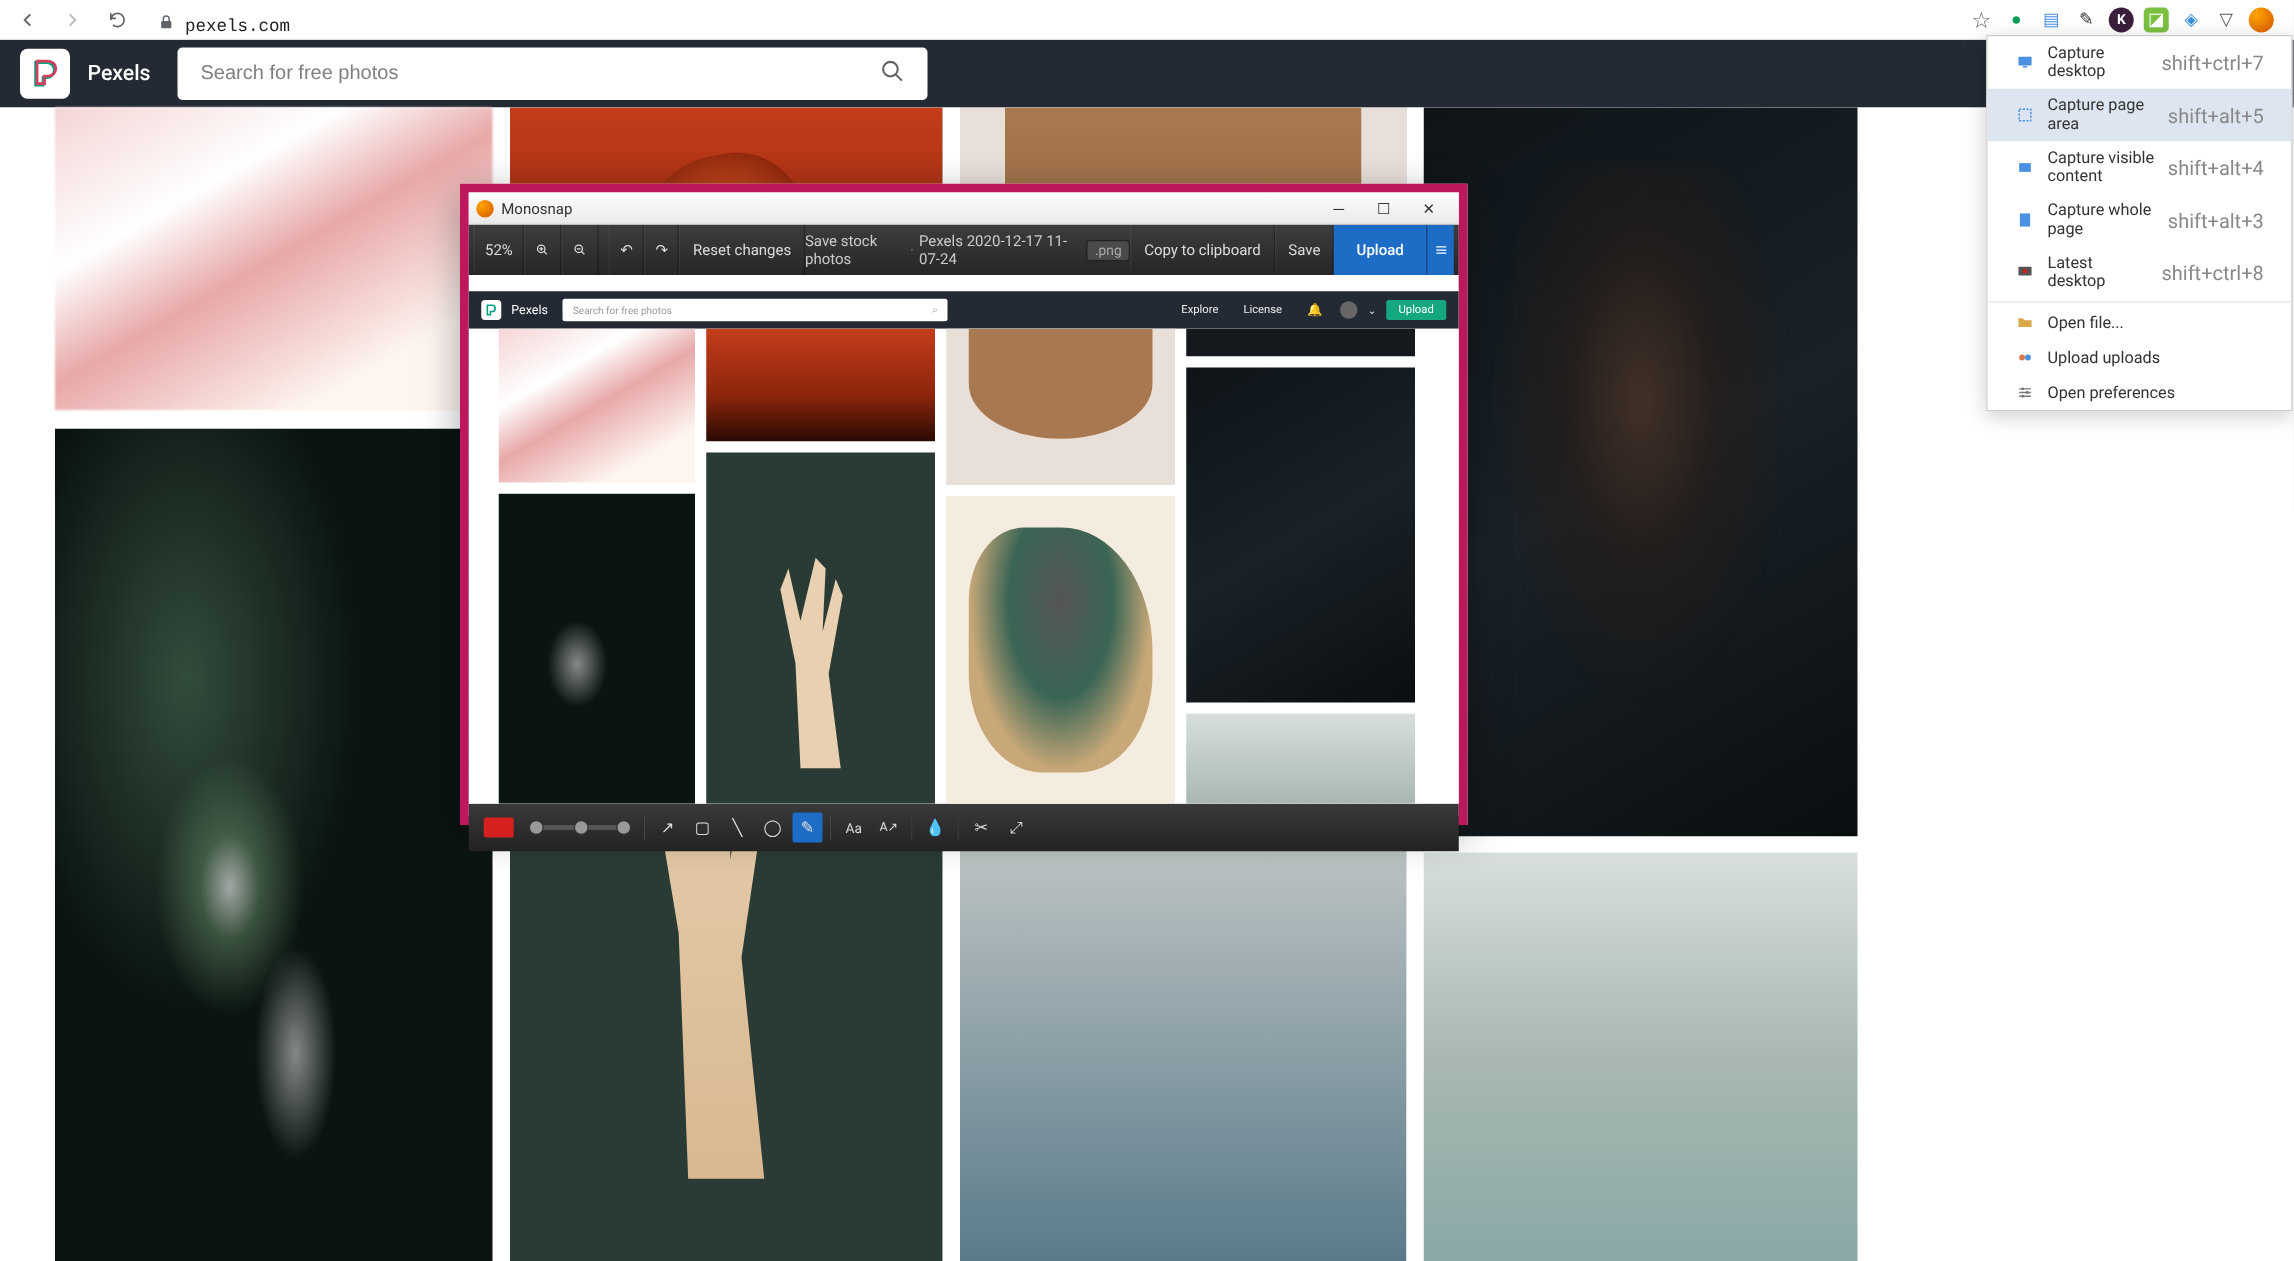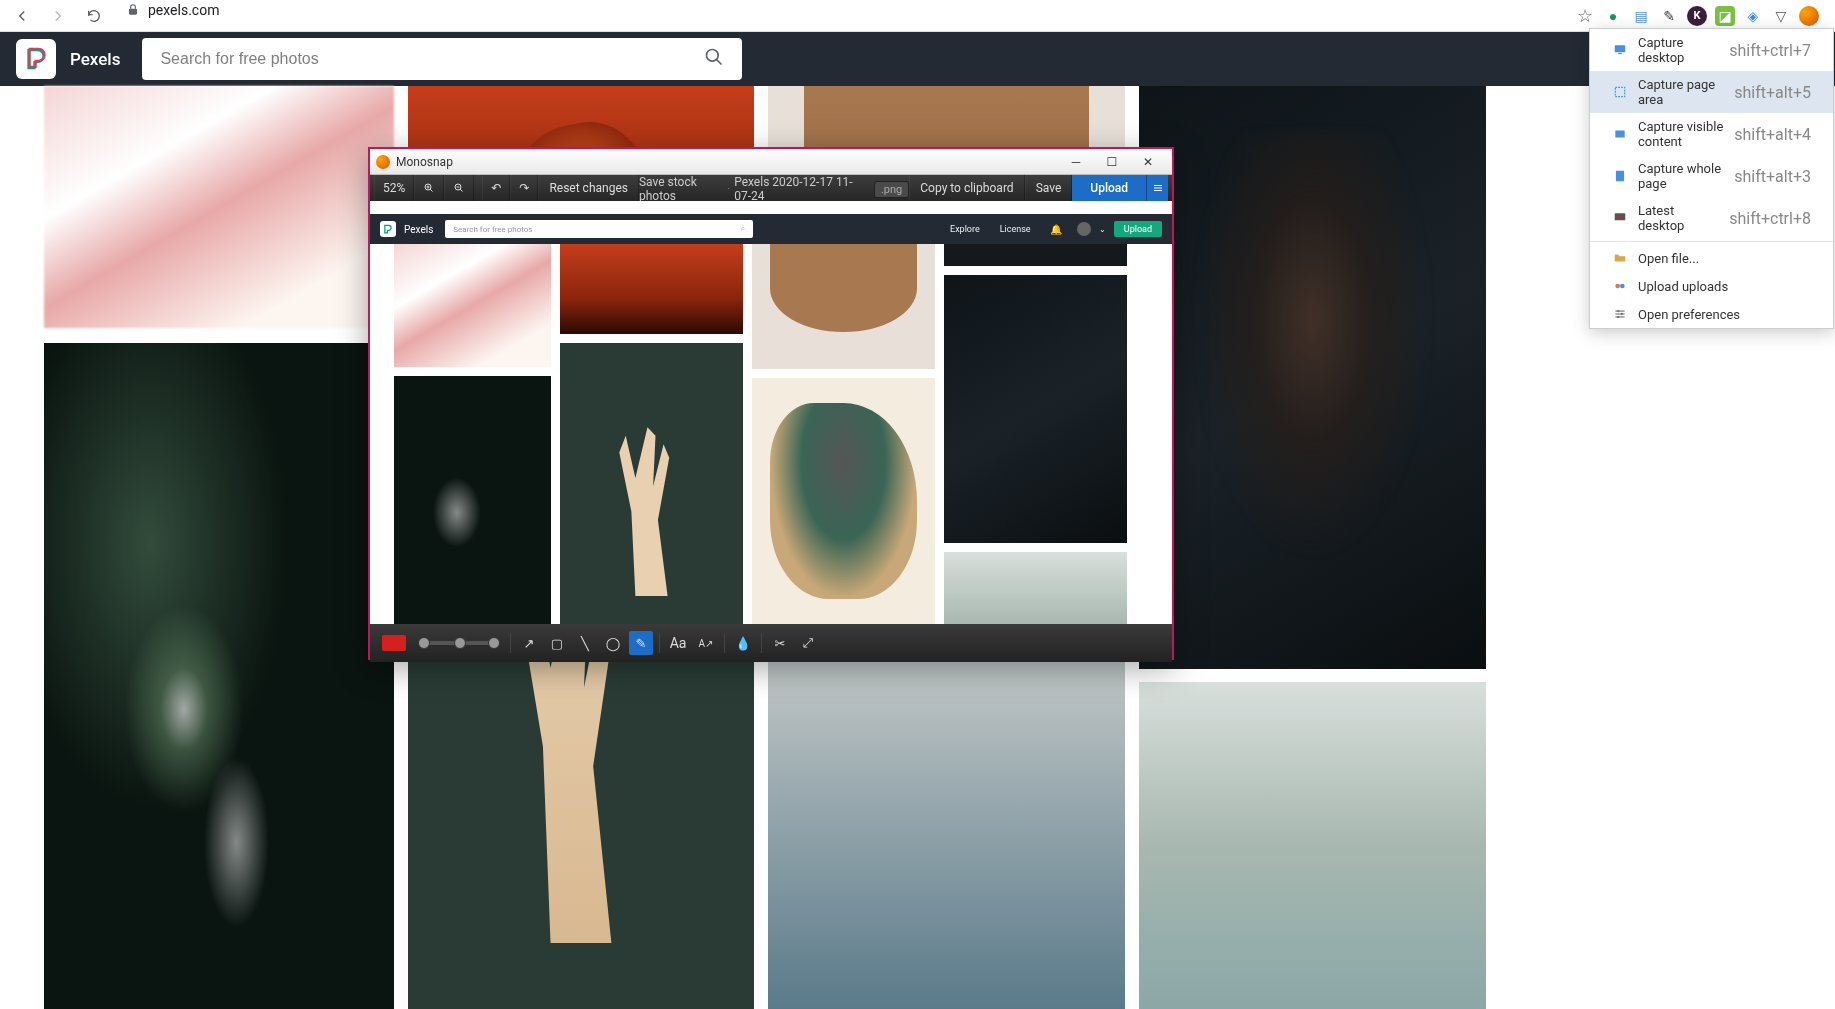--- a/index.html
+++ b/index.html
@@ -2,21 +2,21 @@
 <html><head>
 <meta charset="utf-8">
 <style>
 * { margin: 0; padding: 0; box-sizing: border-box; }
 body { font-family: -apple-system, BlinkMacSystemFont, "Segoe UI", Roboto, Arial, sans-serif; width: 1835px; height: 1009px; overflow: hidden; background: #f0f0f0; position: relative; }
 
 
 .browser-chrome { height: 32px; background: #fff; border-bottom: 1px solid #ddd; display: flex; align-items: center; padding: 0 8px; gap: 8px; }
 .nav-btn { width: 28px; height: 28px; display: flex; align-items: center; justify-content: center; color: #5f6368; cursor: pointer; border-radius: 50%; }
 .nav-btn.dis { color: #bbb; }
-.addr-bar { flex: 1; display: flex; align-items: flex-start; gap: 8px; padding: 0 10px; height: 28px; }
+.addr-bar { flex: 1; display: flex; align-items: flex-end; gap: 8px; padding: 0 10px; height: 28px; font-family: Liberation Mono, monospace; }
 .lock { color: #5f6368; }
 .url { color: #202124; font-size: 14px; }
 .chrome-right { display: flex; align-items: center; gap: 8px; padding-right: 8px; }
 .ext-ico { width: 20px; height: 20px; border-radius: 4px; display:flex; align-items:center; justify-content:center; font-size:14px; }
 .star { color: #5f6368; font-size: 18px; }
 
 
 .pexels-header { height: 54px; background: #232a34; display: flex; align-items: center; padding: 0 16px; gap: 14px; }
 .pexels-logo { width: 40px; height: 40px; background: #fff; border-radius: 6px; display: flex; align-items: center; justify-content: center; }
 .pexels-logo svg { width: 24px; height: 24px; }
@@ -42,28 +42,28 @@
 .g4 { left: 768px; top: 0; width: 357px; height: 923px; }
 .g4a { position:absolute; left:0; top:0; right:0; height:540px; background: #e8e0d8; }
 .g4a::before { content:""; position:absolute; left:10%; top:0; width:80%; height:50%; background: linear-gradient(180deg, #a87850 0%, #8a5a35 100%); border-radius: 0 0 50% 50%; }
 .g4a::after { content:""; position:absolute; left:30%; top:45%; width:55%; height:50%; background: #f5ece0; }
 .g4b { position:absolute; left:0; top:552px; right:0; bottom:0; background: linear-gradient(180deg, #c8ccca 0%, #5a7a8a 100%); }
 .g5 { left: 1139px; top: 0; width: 347px; height: 583px; background: linear-gradient(150deg, #0e1418 0%, #1a2228 50%, #0a0e10 100%); }
 .g5::after { content:""; position:absolute; left:10%; top:8%; width:80%; height:80%; background: radial-gradient(ellipse at 50% 40%, rgba(70,50,40,.9) 0%, rgba(40,30,25,.7) 30%, transparent 60%); filter:blur(4px); }
 .g6 { left: 1139px; top: 596px; width: 347px; height: 327px; background: linear-gradient(180deg, #d8dfdc 0%, #a8b8b0 50%, #8aa8a8 100%); }
 
 
-.mono-window { position: absolute; left: 368px; top: 147px; width: 806px; height: 513px; background: #fff; border: 2px solid #be185d; box-shadow: 0 8px 30px rgba(0,0,0,0.35); z-index: 100; }
+.mono-window { position: absolute; left: 368px; top: 147px; width: 806px; height: 513px; background: #fff; border: 7px solid #be185d; box-shadow: 0 8px 30px rgba(0,0,0,0.35); z-index: 100; }
 .mono-titlebar { height: 26px; background: linear-gradient(180deg, #fff 0%, #e9e9e9 100%); display: flex; align-items: center; padding: 0 6px; font-size: 12px; color: #333; border-bottom: 1px solid #bbb; }
 .mono-titlebar .app-ico { width:14px; height:14px; border-radius:50%; background: radial-gradient(circle at 30% 30%, #ffa500, #d45500); margin-right:6px; }
 .mono-titlebar .title { flex:1; }
 .win-btns { display:flex; gap:0; }
 .win-btn { width:36px; height:26px; display:flex; align-items:center; justify-content:center; font-size:12px; color:#333; cursor:pointer; }
 
-.mono-toolbar { height: 26px; background: linear-gradient(180deg, #3d3d3d 0%, #262626 100%); display: flex; align-items: flex-start; padding: 0 4px; font-size: 12px; color: #ddd; gap: 0; }
+.mono-toolbar { height: 40px; background: linear-gradient(180deg, #3d3d3d 0%, #262626 100%); display: flex; align-items: center; padding: 0 4px; font-size: 12px; color: #ddd; gap: 0; }
 .mono-tb-btn { padding: 0 10px; height: 100%; display: flex; align-items: center; cursor: pointer; border-right: 1px solid rgba(0,0,0,.3); border-left:1px solid rgba(255,255,255,.05); white-space:nowrap; }
 .mono-tb-btn.tight { padding: 0 8px; }
 .mono-tb-spacer { flex: 1; display:flex; align-items:center; justify-content:center; gap:4px; color:#aaa; }
 .mono-filename { color: #ccc; }
 .mono-ext-badge { background: #4a4a4a; border: 1px solid #222; padding: 1px 6px; border-radius: 3px; font-size: 11px; margin-left: 8px; }
 .mono-upload { background: #1d6dc7; padding: 0 18px; height: 100%; display:flex; align-items:center; color:#fff; font-weight:500; cursor:pointer; }
 .mono-menu { width: 22px; height:100%; display:flex; align-items:center; justify-content:center; background:#1d6dc7; border-left:1px solid rgba(0,0,0,.3); cursor:pointer; color:#fff; }
 
 .mono-canvas-area { height: 423px; background: repeating-conic-gradient(#555 0% 25%, #444 0% 50%) 50% / 16px 16px; position:relative; overflow:hidden; }
 .inner-view { position:absolute; left:0; top:0; right:0; height:100%; background:#fff; }
@@ -284,21 +284,21 @@
       <div class="knob k2"></div>
       <div class="knob k3"></div>
     </div>
     <div class="bb-sep"></div>
     <div class="bb-tool">↗</div>
     <div class="bb-tool">▢</div>
     <div class="bb-tool">╲</div>
     <div class="bb-tool">◯</div>
     <div class="bb-tool active">✎</div>
     <div class="bb-sep"></div>
-    <div class="bb-tool" style="font-size:14px">Aa</div>
+    <div class="bb-tool" style="font-size:11px">Aa</div>
     <div class="bb-tool" style="font-size:10px">A↗</div>
     <div class="bb-sep"></div>
     <div class="bb-tool">💧</div>
     <div class="bb-sep"></div>
     <div class="bb-tool">✂</div>
     <div class="bb-tool">⤢</div>
   </div>
 </div>
 
 <div class="ext-dropdown">

